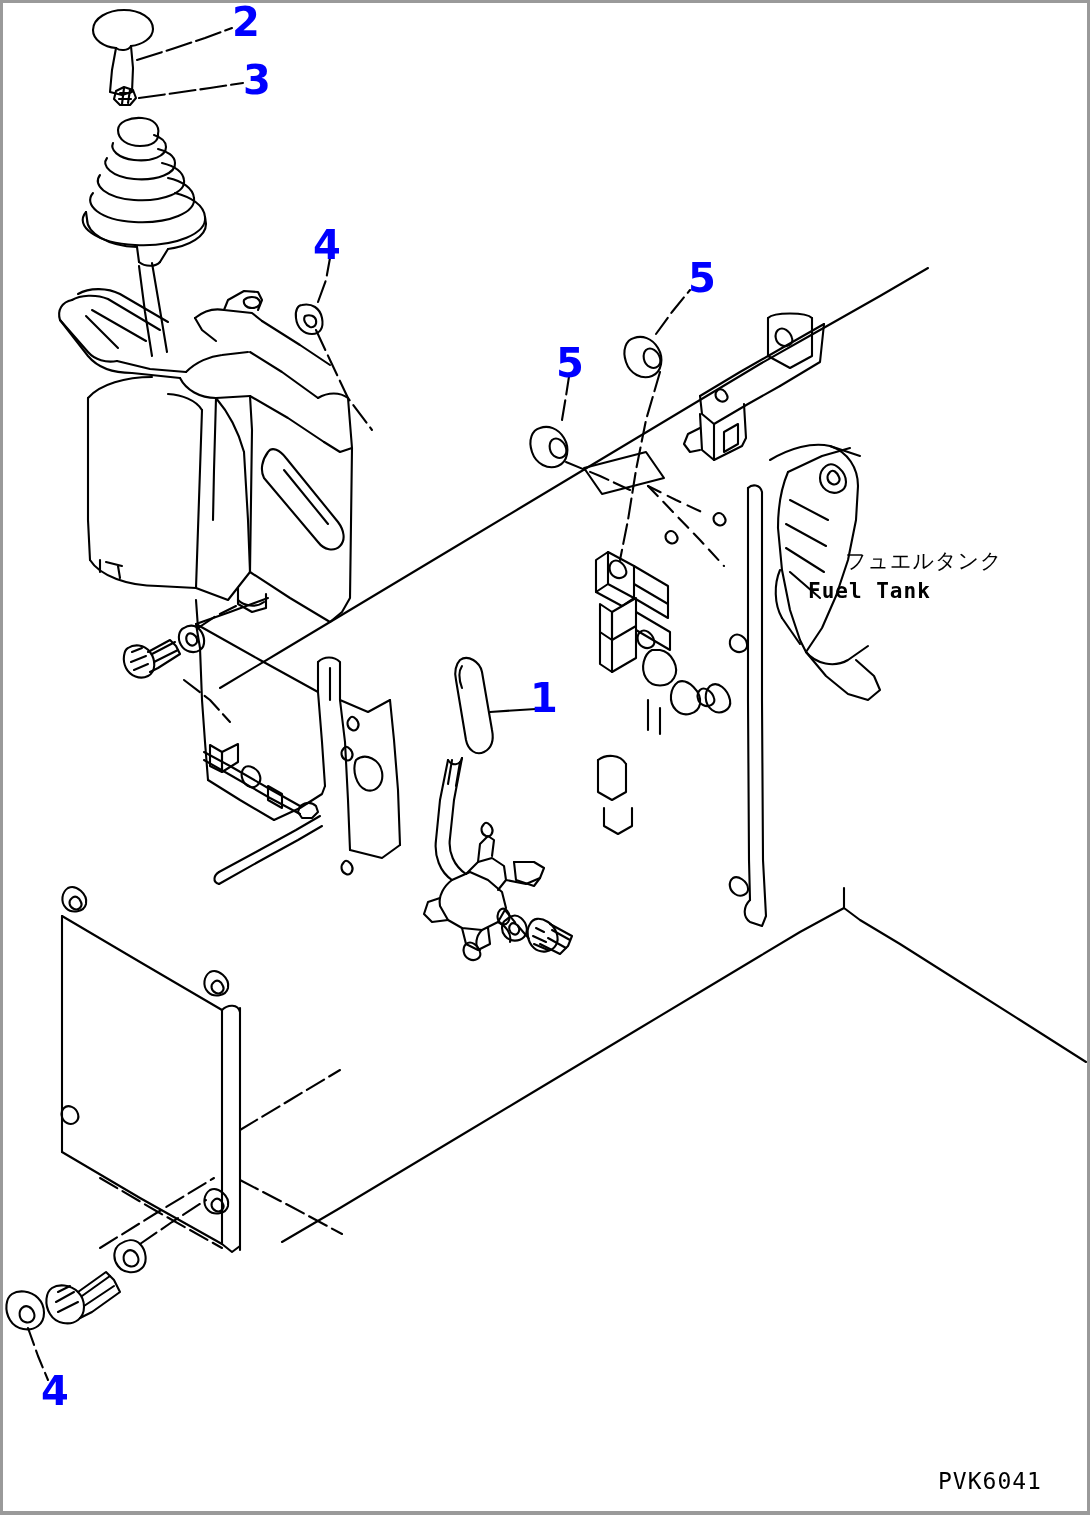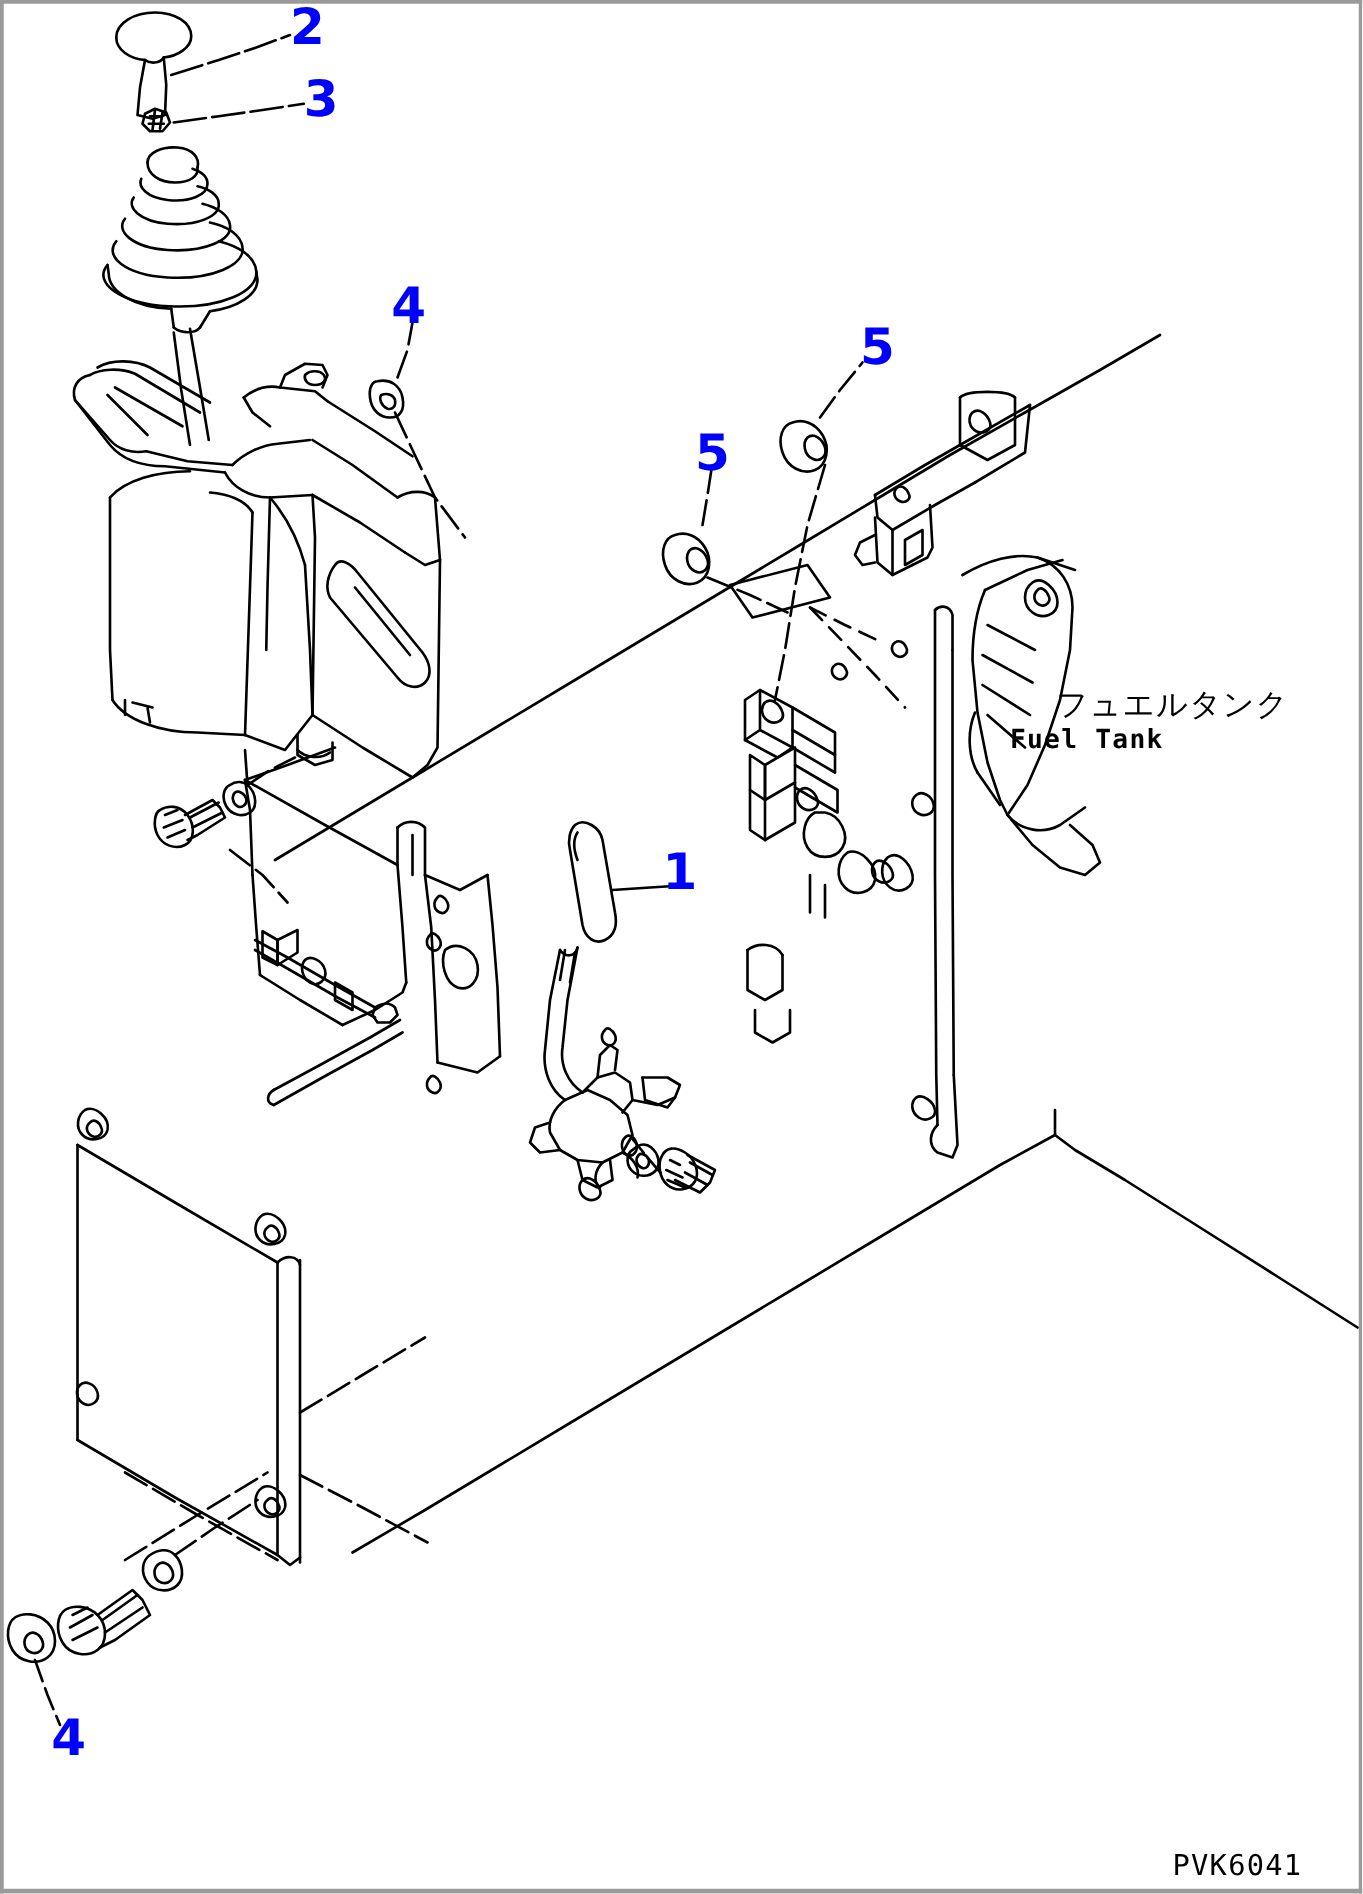--- a/index.html
+++ b/index.html
@@ -32,21 +32,21 @@
     font-weight: bold;
     font-size: 40px;
     line-height: 1;
     letter-spacing: 0px;
     user-select: none;
   }
   .jp-label {
     position: absolute;
     color: #000000;
     font-family: "DejaVu Sans", sans-serif;
-    font-size: 25px;
+    font-size: 21px;
     line-height: 1.25;
     letter-spacing: 1px;
     white-space: nowrap;
   }
   .en-label {
     position: absolute;
     color: #000000;
     font-family: "DejaVu Sans Mono", monospace;
     font-size: 21px;
     font-weight: bold;
@@ -54,21 +54,20 @@
     letter-spacing: 1px;
     white-space: nowrap;
   }
   .drawing-code {
     position: absolute;
     color: #000000;
     font-family: "DejaVu Sans Mono", monospace;
     font-size: 23px;
     letter-spacing: 1px;
     white-space: nowrap;
-    margin-top: 12px;
   }
   .topbar {
     position: absolute;
     left: 0;
     top: 0;
     width: 1090px;
     height: 3px;
     background: #9a9a9a;
   }
   .leftbar {

